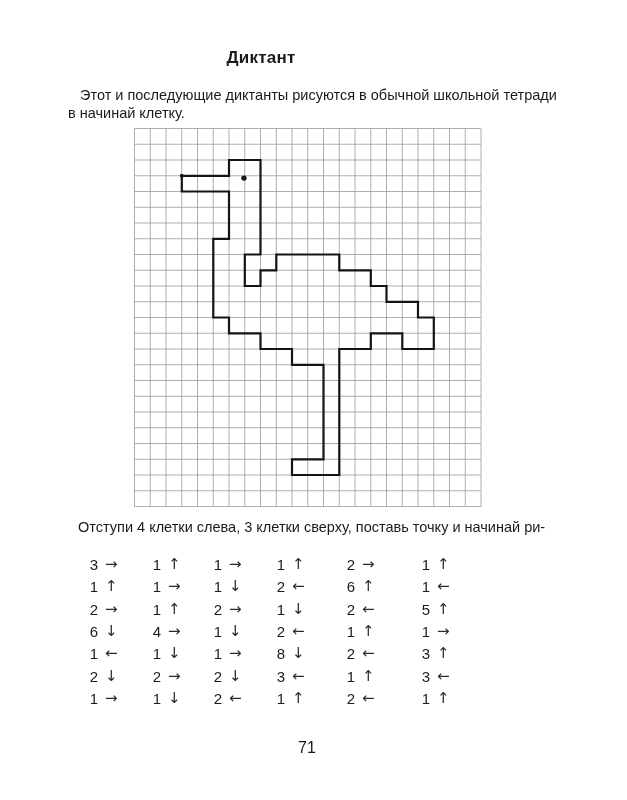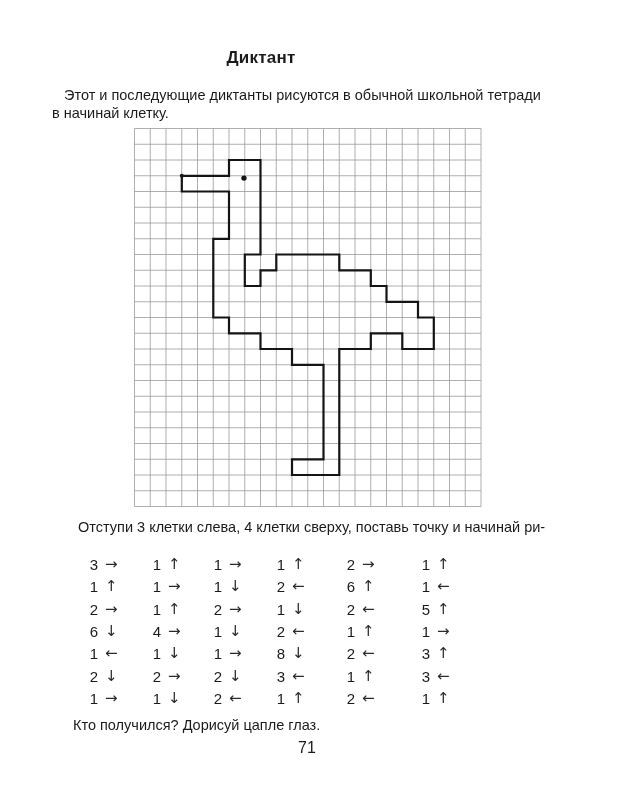--- a/index.html
+++ b/index.html
@@ -4,21 +4,21 @@
 <style>
   html,body{margin:0;padding:0;background:#ffffff;}
   .page{
     position:relative;width:627px;height:800px;background:#ffffff;
     font-family:"Liberation Sans",sans-serif;color:#1b1b1b;overflow:hidden;
   }
   .title{
     position:absolute;top:48px;left:60px;width:402px;margin:0;
     text-align:center;font-size:17px;font-weight:bold;letter-spacing:0.2px;
   }
-  .intro{position:absolute;top:87px;left:52px;width:420px;font-size:14.5px;line-height:17.5px;}
+  .intro{position:absolute;top:87px;left:68px;width:420px;font-size:14.5px;line-height:17.5px;}
   .instr{position:absolute;top:518px;left:60px;width:450px;font-size:14.5px;line-height:19.5px;}
   .tline{display:block;white-space:nowrap;}
   .ind12{text-indent:12px;}
   .ind18{text-indent:18px;}
   .grid{position:absolute;left:134px;top:128px;}
   .dtable{position:absolute;top:556px;left:0;width:627px;height:158px;}
   .trow{position:absolute;left:0;width:627px;height:22px;}
   .pair{position:absolute;top:0;display:flex;align-items:center;}
   .num{display:inline-block;width:18px;text-align:right;font-size:15px;color:#1b1b1b;}
   .arrow{
@@ -88,21 +88,21 @@
       <line x1="0.5" y1="331.25" x2="347" y2="331.25" stroke="#9a9a9a" stroke-width="0.8"></line>
       <line x1="0.5" y1="347" x2="347" y2="347" stroke="#9a9a9a" stroke-width="0.8"></line>
       <line x1="0.5" y1="362.75" x2="347" y2="362.75" stroke="#9a9a9a" stroke-width="0.8"></line>
       <line x1="0.5" y1="378.5" x2="347" y2="378.5" stroke="#9a9a9a" stroke-width="0.8"></line>
       <polyline points="47.8,47.8 95.0,47.8 95.0,32.0 126.5,32.0 126.5,126.5 110.8,126.5 110.8,158.0 126.5,158.0 126.5,142.3 142.3,142.3 142.3,126.5 205.3,126.5 205.3,142.3 236.8,142.3 236.8,158.0 252.5,158.0 252.5,173.8 284.0,173.8 284.0,189.5 299.8,189.5 299.8,221.0 268.3,221.0 268.3,205.3 236.8,205.3 236.8,221.0 205.3,221.0 205.3,347.0 158.0,347.0 158.0,331.3 189.5,331.3 189.5,236.8 158.0,236.8 158.0,221.0 126.5,221.0 126.5,205.3 95.0,205.3 95.0,189.5 79.3,189.5 79.3,110.8 95.0,110.8 95.0,63.5 47.8,63.5 47.8,47.8" fill="none" stroke="#141414" stroke-width="2.2" stroke-linejoin="miter"></polyline>
       <circle cx="47.75" cy="47.75" r="1.9" fill="#141414"></circle>
       <circle cx="109.9625" cy="50.1125" r="2.7" fill="#141414"></circle>
     </svg>
 
   <div class="instr">
-    <span class="tline ind18">Отступи 3 клетки слева, 4 клетки сверху, поставь точку и начинай ри-</span>
+    <span class="tline ind18">Отступи 4 клетки слева, 3 клетки сверху, поставь точку и начинай ри-</span>
   </div>
 
   <div class="dtable" id="dictation-table">
       <div class="trow" style="top: 0px;">
         <span class="pair" style="left: 80px;">
           <span class="num">3</span>
           <span class="arrow">→</span>
         </span>
         <span class="pair" style="left: 143px;">
           <span class="num">1</span>
@@ -276,17 +276,16 @@
           <span class="num">2</span>
           <span class="arrow">←</span>
         </span>
         <span class="pair" style="left: 412px;">
           <span class="num">1</span>
           <span class="arrow">↑</span>
         </span>
       </div>
     </div>
 
-  <div class="question">Кто получился? Дорисуй цапле глаз.</div>
 
   <div class="pagenum">71</div>
 
 </div>
 
 </body></html>

